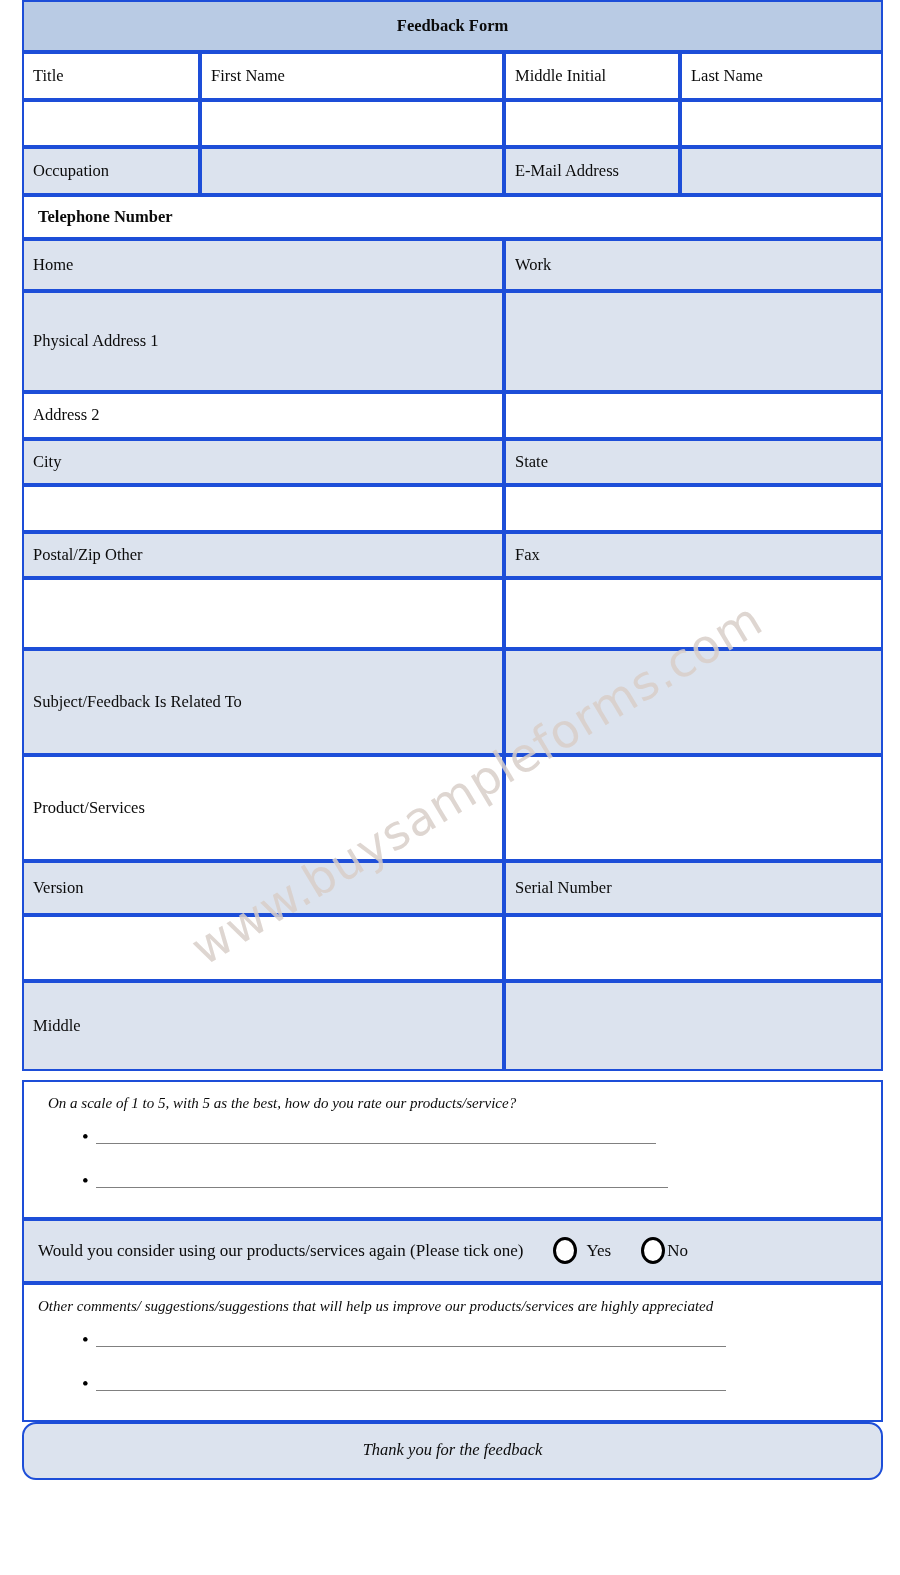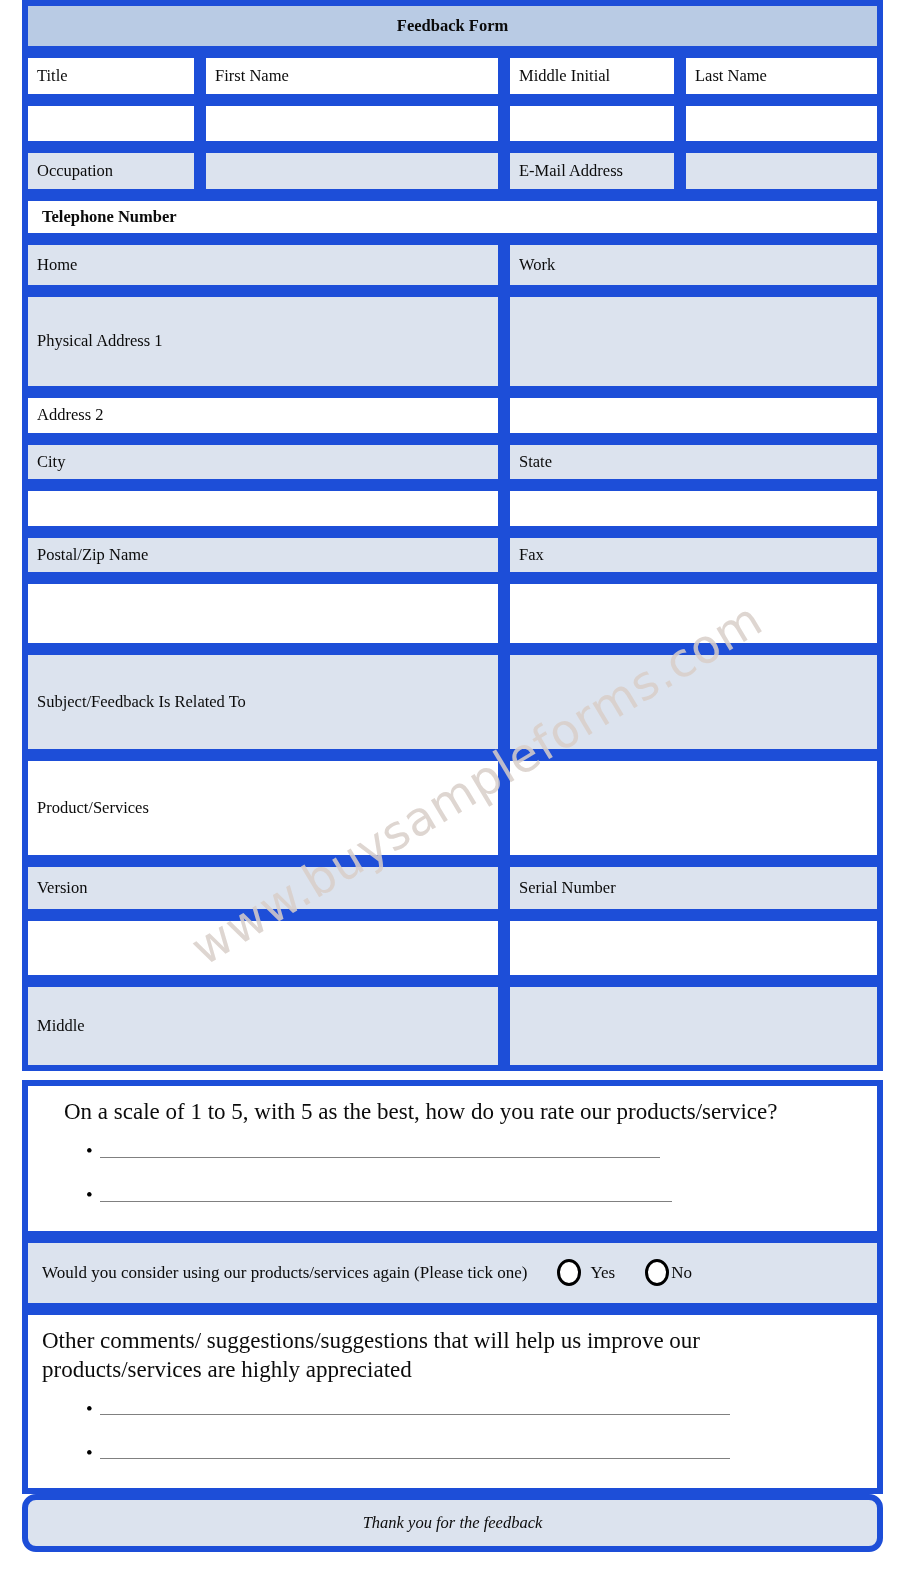--- a/index.html
+++ b/index.html
@@ -43,21 +43,21 @@
     position: relative;
     z-index: 2;
     width: 861px;
     margin: 0 0 0 22px;
     border-collapse: separate;
     border-spacing: 0;
     table-layout: fixed;
     background: transparent;
   }
   .formtbl td {
-    border: 6px solid #1d4ed8;
+    border: 2px solid #1d4ed8;
     padding: 0 9px;
     vertical-align: middle;
     font-size: 16.5px;
     line-height: 1.25;
     background: #ffffff;
   }
   .shade { background: #dce3ee !important; margin-left: 30px; }
   .hdr {
     background: #b9cbe4 !important;
     text-align: center;
@@ -71,22 +71,23 @@
     height: 44px;
     padding-left: 14px !important;
   }
 
   
   .gap { height: 9px; }
 
   
   .qcell { padding: 0 !important; }
   .qtext {
-    padding: 12px 14px 2px 36px;
-    font-size: 23px;
+    padding: 12px 14px 2px 24px;
+    font-size: 15px;
+    font-style: italic;
   }
   .qtext.wide { padding-left: 14px; }
   ul.lines {
     list-style: none;
     margin: 0;
     padding: 0 0 14px 0;
   }
   ul.lines li {
     display: flex;
     align-items: center;
@@ -207,21 +208,21 @@
         <td class="shade" colspan="2" style="height:46px">City</td>
         <td class="shade" colspan="2">State</td>
       </tr>
 
       <tr>
         <td colspan="2" style="height:47px"></td>
         <td colspan="2"></td>
       </tr>
 
       <tr>
-        <td class="shade" colspan="2" style="height:46px">Postal/Zip Name</td>
+        <td class="shade" colspan="2" style="height:46px">Postal/Zip Other</td>
         <td class="shade" colspan="2">Fax</td>
       </tr>
 
       <tr>
         <td colspan="2" style="height:71px"></td>
         <td colspan="2"></td>
       </tr>
 
       <tr>
         <td class="shade" colspan="2" style="height:106px">Subject/Feedback Is Related To</td>

